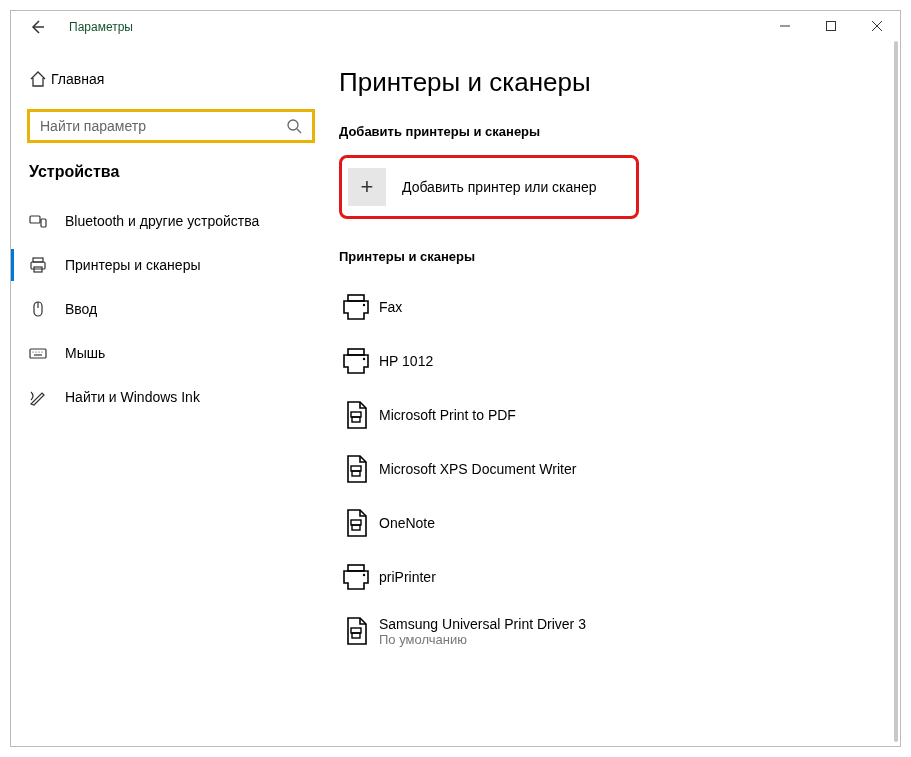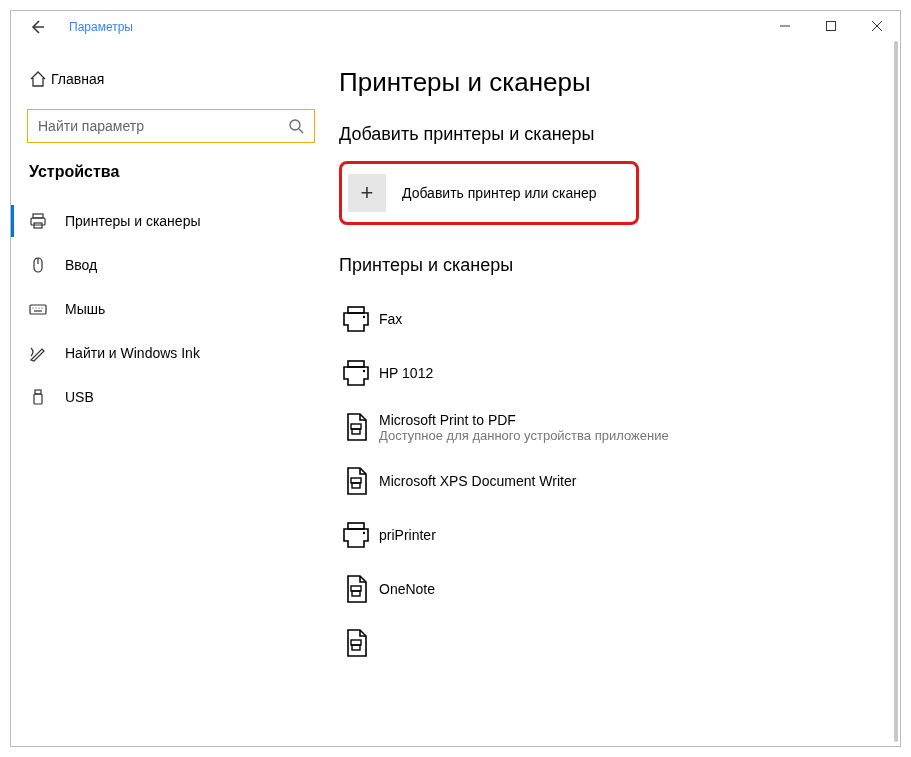--- a/index.html
+++ b/index.html
@@ -39,21 +39,21 @@
   }
   .titlebar .back {
     width: 28px; height: 28px;
     display: flex; align-items: center; justify-content: center;
     font-size: 16px;
     color: #333;
   }
   .titlebar .title {
     margin-left: 18px;
     font-size: 12px;
-    color: #3b82f6;
+    color: #14532d;
   }
   .win-controls {
     position: absolute;
     right: 0; top: 0;
     display: flex;
   }
   .win-controls div {
     width: 46px; height: 30px;
     display: flex; align-items: center; justify-content: center;
     color: #333;
@@ -72,21 +72,21 @@
   .home-row {
     display: flex; align-items: center;
     height: 36px;
     padding-left: 18px;
     gap: 4px;
     margin-bottom: 12px;
   }
   .search-box {
     margin: 0 16px 20px 16px;
     height: 34px;
-    border: 1px solid #eab308;
+    border: 3px solid #eab308;
     display: flex;
     align-items: center;
     padding: 0 10px;
     color: #666;
     position: relative;
   }
   .search-box input {
     border: none; outline: none;
     flex: 1;
     font-size: 14px;
@@ -125,22 +125,22 @@
     padding: 24px 0 0 8px;
     overflow-y: auto;
     position: relative;
   }
   .page-title {
     font-size: 26px;
     font-weight: 400;
     margin-bottom: 26px;
   }
   .sub-title {
-    font-size: 18px;
-    font-weight: 400;
+    font-size: 13px;
+    font-weight: 700;
     margin-bottom: 16px;
   }
   .add-box {
     border: 3px solid #e21818;
     border-radius: 8px;
     padding: 6px;
     width: 300px;
     margin-bottom: 30px;
   }
   .add-button {
@@ -239,20 +239,29 @@
         <span>
           <svg width="16" height="16" viewBox="0 0 16 16">
                 <circle cx="7" cy="7" r="5" stroke="#666" stroke-width="1.3" fill="none"></circle>
                 <line x1="11" y1="11" x2="15" y2="15" stroke="#666" stroke-width="1.3"></line>
               </svg>
         </span>
       </div>
 
       <div class="section-title">Устройства</div>
 
+      <div class="nav-item">
+        <span class="nav-icon">
+          <svg width="18" height="18" viewBox="0 0 18 18">
+                <rect x="1" y="4" width="10" height="7" rx="1" stroke="#333" fill="none" stroke-width="1.2"></rect>
+                <rect x="12" y="7" width="5" height="8" rx="1" stroke="#333" fill="none" stroke-width="1.2"></rect>
+              </svg>
+        </span>
+        <span>Bluetooth и другие устройства</span>
+      </div>
 
       <div class="nav-item active">
         <span class="nav-icon">
           <svg width="18" height="18" viewBox="0 0 18 18">
                 <rect x="4" y="2" width="10" height="4" stroke="#333" fill="none" stroke-width="1.2"></rect>
                 <rect x="2" y="6" width="14" height="7" rx="1" stroke="#333" fill="none" stroke-width="1.2"></rect>
                 <rect x="5" y="11" width="8" height="5" stroke="#333" fill="none" stroke-width="1.2"></rect>
               </svg>
         </span>
         <span>Принтеры и сканеры</span>
@@ -286,29 +295,20 @@
         <span class="nav-icon">
           <svg width="18" height="18" viewBox="0 0 18 18">
                 <path d="M3 15 L13 5 L15 7 L5 17 L2 16 Z" stroke="#333" fill="none" stroke-width="1.2"></path>
                 <path d="M2 12 Q6 8 2 4" stroke="#333" fill="none" stroke-width="1.2"></path>
               </svg>
         </span>
         <span>Найти и Windows Ink</span>
       </div>
 
 
-      <div class="nav-item">
-        <span class="nav-icon">
-          <svg width="18" height="18" viewBox="0 0 18 18">
-                <rect x="6" y="2" width="6" height="4" stroke="#333" fill="none" stroke-width="1.2"></rect>
-                <rect x="5" y="6" width="8" height="10" rx="1" stroke="#333" fill="none" stroke-width="1.2"></rect>
-              </svg>
-        </span>
-        <span>USB</span>
-      </div>
     </div>
 
     <div class="main">
       <h1 class="page-title">Принтеры и сканеры</h1>
 
       <h2 class="sub-title">Добавить принтеры и сканеры</h2>
 
       <div class="add-box">
         <div class="add-button">
           <div class="add-icon">+</div>
@@ -350,74 +350,77 @@
           <span class="printer-icon">
             <svg width="32" height="32" viewBox="0 0 32 32">
                   <path d="M8 3 H20 L26 9 V29 H8 Z" stroke="#000" fill="none" stroke-width="1.6"></path>
                   <path d="M20 3 V9 H26" stroke="#000" fill="none" stroke-width="1.6"></path>
                   <rect x="11" y="13" width="10" height="5" stroke="#000" fill="none" stroke-width="1.4"></rect>
                   <rect x="12" y="18" width="8" height="5" stroke="#000" fill="none" stroke-width="1.4"></rect>
                 </svg>
           </span>
           <div class="printer-text">
             <span>Microsoft Print to PDF</span>
-            <span class="printer-sub">Доступное для данного устройства приложение</span>
           </div>
         </div>
 
         <div class="printer-item">
           <span class="printer-icon">
             <svg width="32" height="32" viewBox="0 0 32 32">
                   <path d="M8 3 H20 L26 9 V29 H8 Z" stroke="#000" fill="none" stroke-width="1.6"></path>
                   <path d="M20 3 V9 H26" stroke="#000" fill="none" stroke-width="1.6"></path>
                   <rect x="11" y="13" width="10" height="5" stroke="#000" fill="none" stroke-width="1.4"></rect>
                   <rect x="12" y="18" width="8" height="5" stroke="#000" fill="none" stroke-width="1.4"></rect>
                 </svg>
           </span>
           <div class="printer-text">
             <span>Microsoft XPS Document Writer</span>
           </div>
         </div>
 
         <div class="printer-item">
           <span class="printer-icon">
             <svg width="32" height="32" viewBox="0 0 32 32">
-                  <rect x="8" y="4" width="16" height="6" stroke="#000" fill="none" stroke-width="1.6"></rect>
-                  <path d="M4 10 H28 V22 H24 V28 H8 V22 H4 Z" stroke="#000" fill="none" stroke-width="1.6"></path>
-                  <circle cx="24" cy="14" r="1.2" fill="#000"></circle>
-                </svg>
-          </span>
-          <div class="printer-text">
-            <span>priPrinter</span>
-          </div>
-        </div>
-
-        <div class="printer-item">
-          <span class="printer-icon">
-            <svg width="32" height="32" viewBox="0 0 32 32">
                   <path d="M8 3 H20 L26 9 V29 H8 Z" stroke="#000" fill="none" stroke-width="1.6"></path>
                   <path d="M20 3 V9 H26" stroke="#000" fill="none" stroke-width="1.6"></path>
                   <rect x="11" y="13" width="10" height="5" stroke="#000" fill="none" stroke-width="1.4"></rect>
                   <rect x="12" y="18" width="8" height="5" stroke="#000" fill="none" stroke-width="1.4"></rect>
                 </svg>
           </span>
           <div class="printer-text">
             <span>OneNote</span>
           </div>
         </div>
 
         <div class="printer-item">
           <span class="printer-icon">
             <svg width="32" height="32" viewBox="0 0 32 32">
+                  <rect x="8" y="4" width="16" height="6" stroke="#000" fill="none" stroke-width="1.6"></rect>
+                  <path d="M4 10 H28 V22 H24 V28 H8 V22 H4 Z" stroke="#000" fill="none" stroke-width="1.6"></path>
+                  <circle cx="24" cy="14" r="1.2" fill="#000"></circle>
+                </svg>
+          </span>
+          <div class="printer-text">
+            <span>priPrinter</span>
+          </div>
+        </div>
+
+        <div class="printer-item">
+          <span class="printer-icon">
+            <svg width="32" height="32" viewBox="0 0 32 32">
                   <path d="M8 3 H20 L26 9 V29 H8 Z" stroke="#000" fill="none" stroke-width="1.6"></path>
                   <path d="M20 3 V9 H26" stroke="#000" fill="none" stroke-width="1.6"></path>
                   <rect x="11" y="13" width="10" height="5" stroke="#000" fill="none" stroke-width="1.4"></rect>
                   <rect x="12" y="18" width="8" height="5" stroke="#000" fill="none" stroke-width="1.4"></rect>
                 </svg>
           </span>
+          <div class="printer-text">
+            <span>Samsung Universal Print Driver 3</span>
+            <span class="printer-sub">По умолчанию</span>
+          </div>
         </div>
 
       </div>
     </div>
   </div>
 
   <div class="scrollbar"></div>
 </div>
 </div>
 

